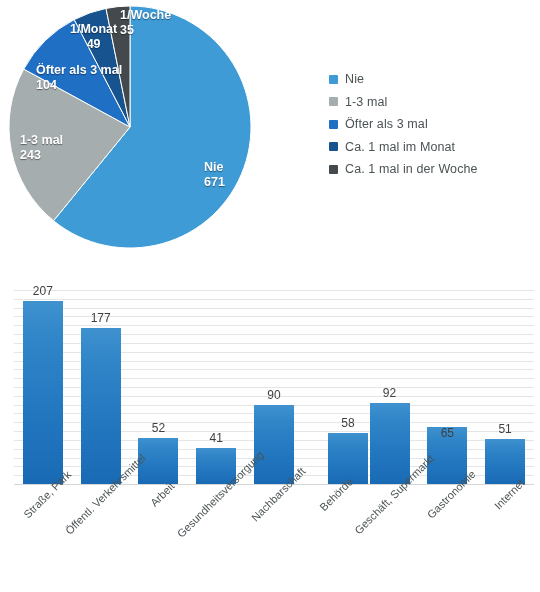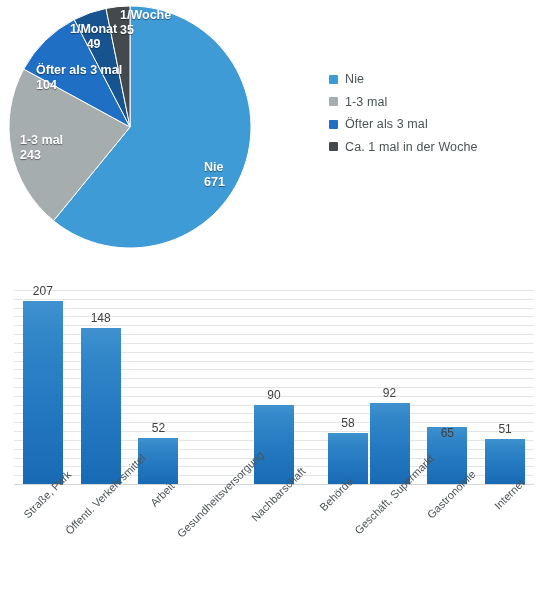--- a/index.html
+++ b/index.html
@@ -163,20 +163,24 @@
           <span class="legend-swatch" style="background: rgb(62, 155, 214);"></span>
           <span class="legend-text">Nie</span>
         </div>
         <div class="legend-row">
           <span class="legend-swatch" style="background: rgb(166, 173, 175);"></span>
           <span class="legend-text">1-3 mal</span>
         </div>
         <div class="legend-row">
           <span class="legend-swatch" style="background: rgb(31, 111, 196);"></span>
           <span class="legend-text">Öfter als 3 mal</span>
+        </div>
+        <div class="legend-row">
+          <span class="legend-swatch" style="background: rgb(23, 83, 143);"></span>
+          <span class="legend-text">Ca. 1 mal im Monat</span>
         </div>
         <div class="legend-row">
           <span class="legend-swatch" style="background: rgb(68, 73, 77);"></span>
           <span class="legend-text">Ca. 1 mal in der Woche</span>
         </div>
       </div>
   </div>
 
   <div id="bar-block">
     <div id="plot">
@@ -205,25 +209,29 @@
           <div class="gridline" style="top: 8.81818px;"></div>
           <div class="gridline" style="top: 0px;"></div>
         </div>
       <div class="bars-layer" id="bars-layer">
           <div class="bar-slot" style="left: 0px; width: 57.7778px;">
             <div class="bar" style="height: 182.536px; left: 8.88889px; width: 40px; right: auto;"></div>
             <div class="bar-value" style="bottom: 185.536px;">207</div>
           </div>
           <div class="bar-slot" style="left: 57.7778px; width: 57.7778px;">
             <div class="bar" style="height: 156.082px; left: 8.88889px; width: 40px; right: auto;"></div>
-            <div class="bar-value" style="bottom: 159.082px;">148</div>
+            <div class="bar-value" style="bottom: 159.082px;">177</div>
           </div>
           <div class="bar-slot" style="left: 115.556px; width: 57.7778px;">
             <div class="bar" style="height: 45.8545px; left: 8.88889px; width: 40px; right: auto;"></div>
             <div class="bar-value" style="bottom: 48.8545px;">52</div>
+          </div>
+          <div class="bar-slot" style="left: 173.333px; width: 57.7778px;">
+            <div class="bar" style="height: 36.1545px; left: 8.88889px; width: 40px; right: auto;"></div>
+            <div class="bar-value" style="bottom: 39.1545px;">41</div>
           </div>
           <div class="bar-slot" style="left: 231.111px; width: 57.7778px;">
             <div class="bar" style="height: 79.3636px; left: 8.88889px; width: 40px; right: auto;"></div>
             <div class="bar-value" style="bottom: 82.3636px;">90</div>
           </div>
           <div class="bar-slot" style="left: 305px; width: 57.7778px;">
             <div class="bar" style="height: 51.1455px; left: 8.88889px; width: 40px; right: auto;"></div>
             <div class="bar-value" style="bottom: 54.1455px;">58</div>
           </div>
           <div class="bar-slot" style="left: 346.667px; width: 57.7778px;">

